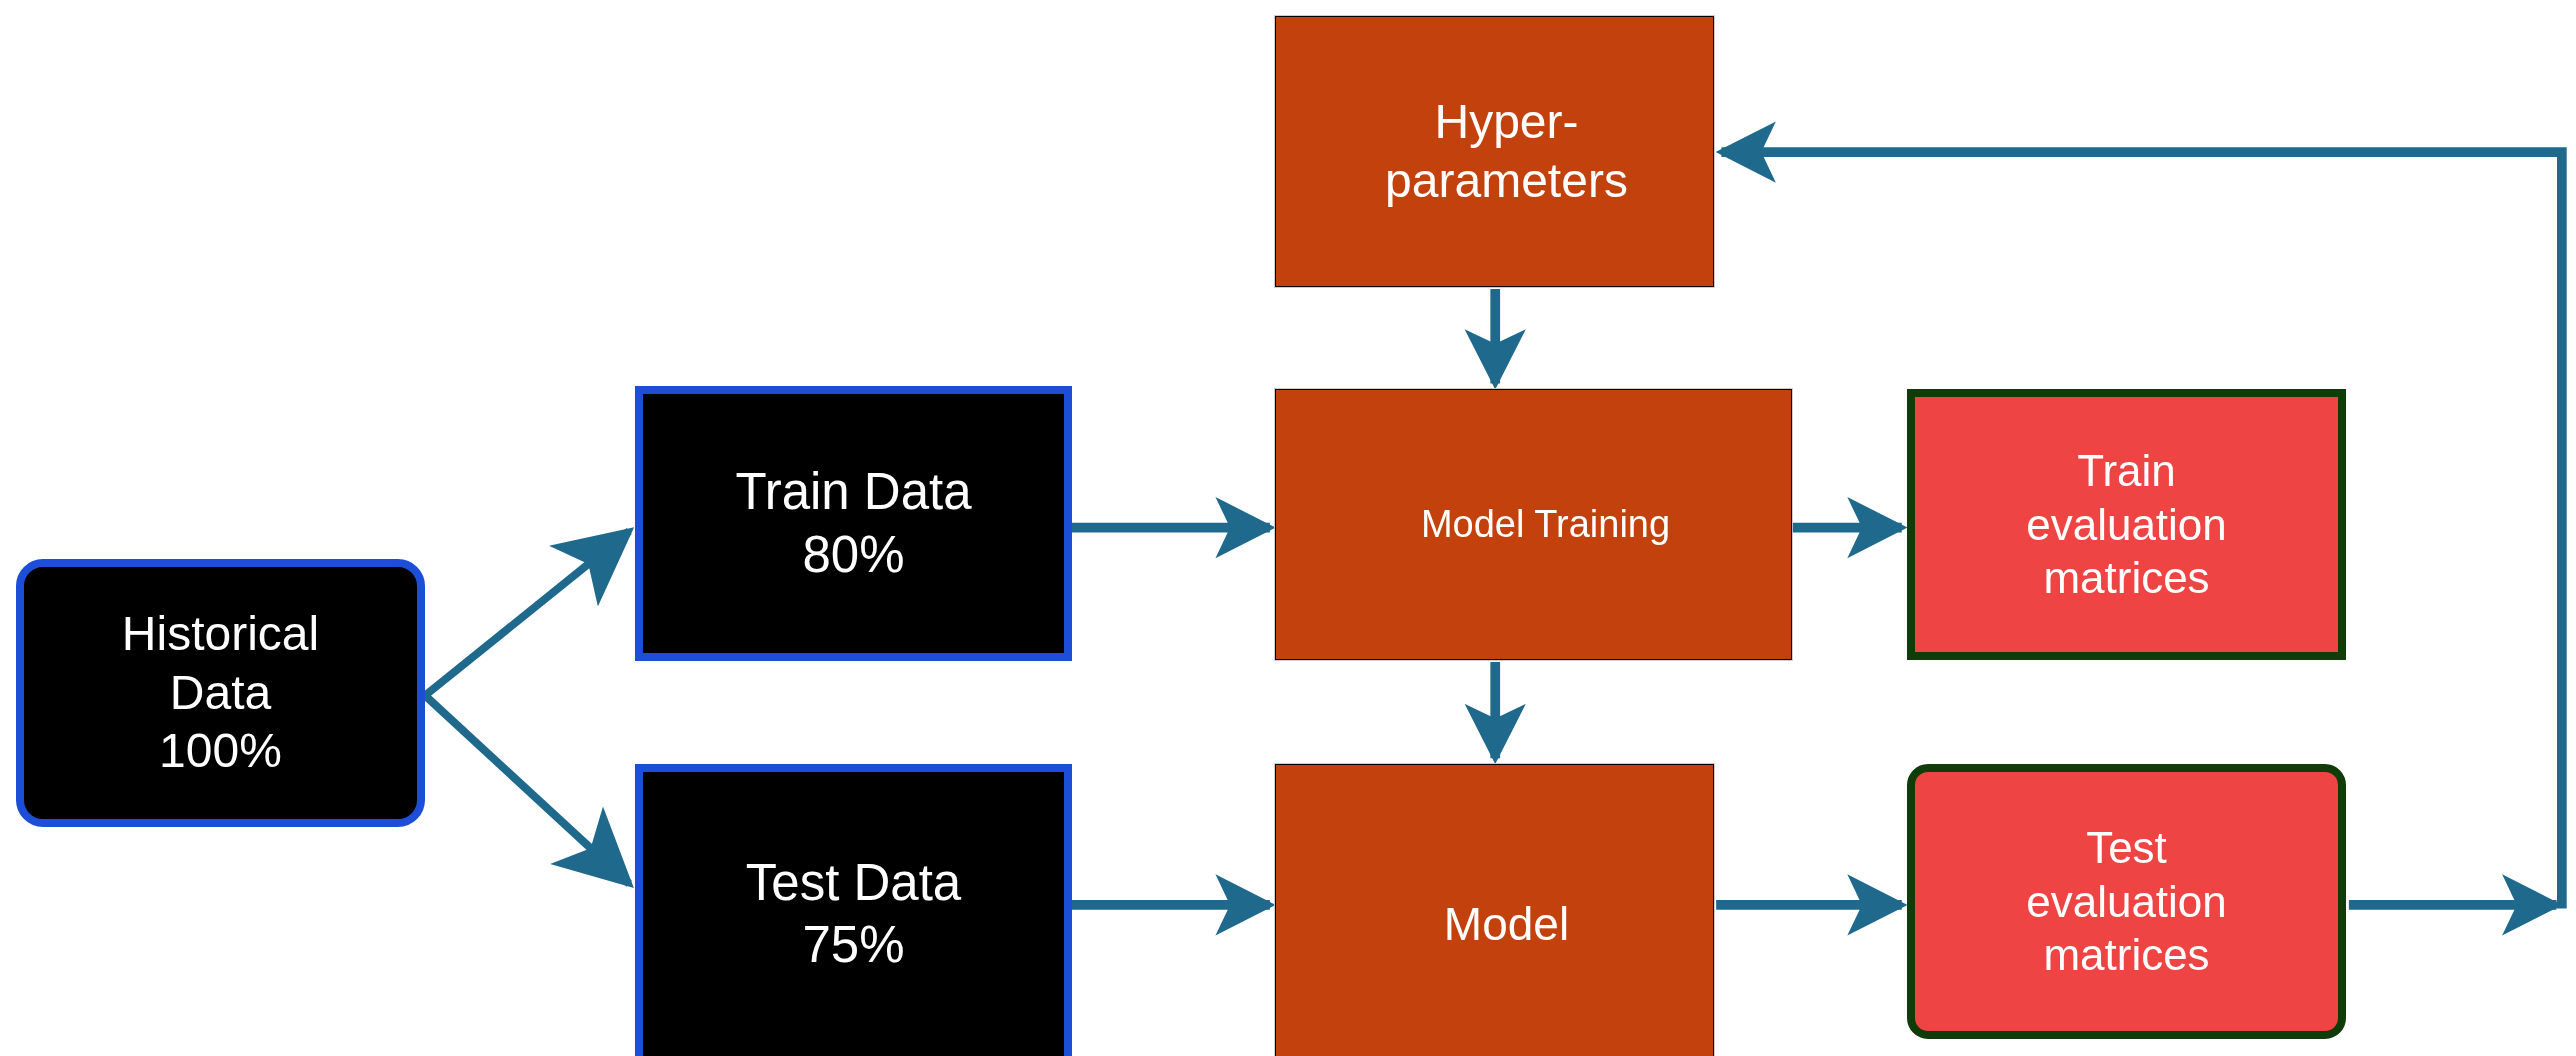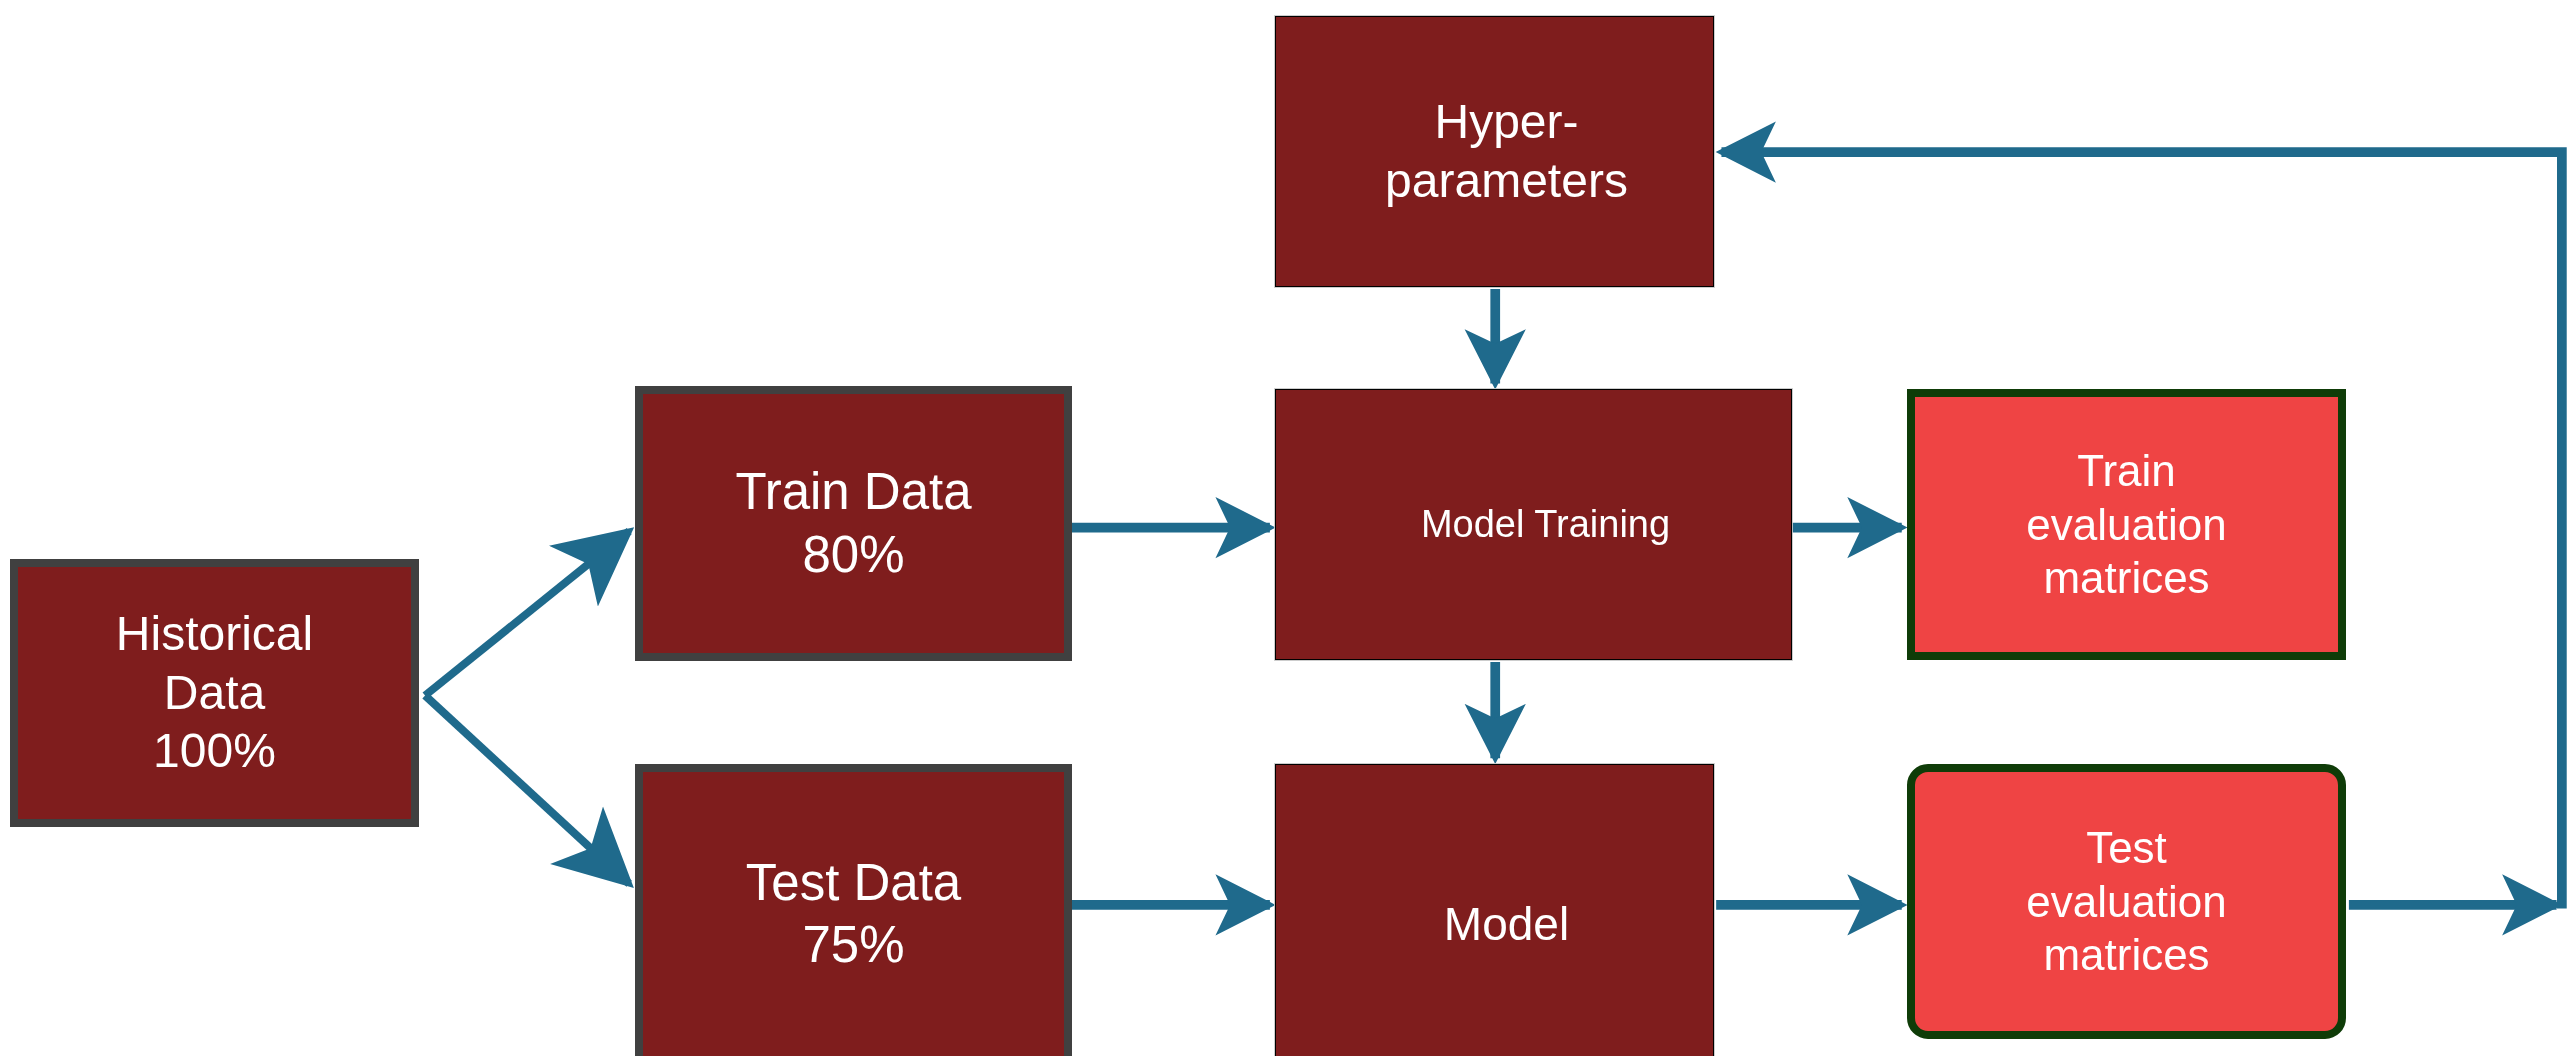--- a/index.html
+++ b/index.html
@@ -36,37 +36,37 @@
     line-height: 1.22;
     z-index: 5;
   }
   .node .lbl {
     display: block;
     width: 100%;
     padding: 0 5.3px;
     white-space: pre-line;
   }
   .node-blue {
-    background: #7f1d1d;
-    border: 8px solid #404040;
+    background: #000000;
+    border: 8px solid #1d4ed8;
   }
   .node-black {
-    background: #7f1d1d;
+    background: #c2410c;
     border: 1.8px solid #000000;
     box-shadow: 0 0 0 0.9px #c8c8c8;
     padding-left: 24px;
   }
   .node-green {
     background: #ef4444;
     border: 8px solid #0F3C08;
     justify-content: center;
   }
 
   
-  #n-historical { left: 10px;   top: 559px; width: 409px; height: 268px; font-size: 48px; }
+  #n-historical { left: 16px;   top: 559px; width: 409px; height: 268px; font-size: 48px; border-radius: 27px; }
   #n-train-data { left: 635px;  top: 386px; width: 437px; height: 275px; font-size: 51px; }
   #n-test-data  { left: 635px;  top: 764px; width: 437px; height: 300px; font-size: 51px; }
   #n-hyper      { left: 1275px; top: 16px;  width: 439px; height: 271px; font-size: 48px; }
   #n-training   { left: 1275px; top: 389px; width: 517px; height: 271px; font-size: 38px; }
   #n-model      { left: 1275px; top: 764px; width: 439px; height: 321px; font-size: 46px; }
   #n-train-eval { left: 1907px; top: 389px; width: 439px; height: 271px; font-size: 44px; }
   #n-test-eval  { left: 1907px; top: 764px; width: 439px; height: 275px; font-size: 44px; border-radius: 21px; }
 </style>
 </head>
 <body>

